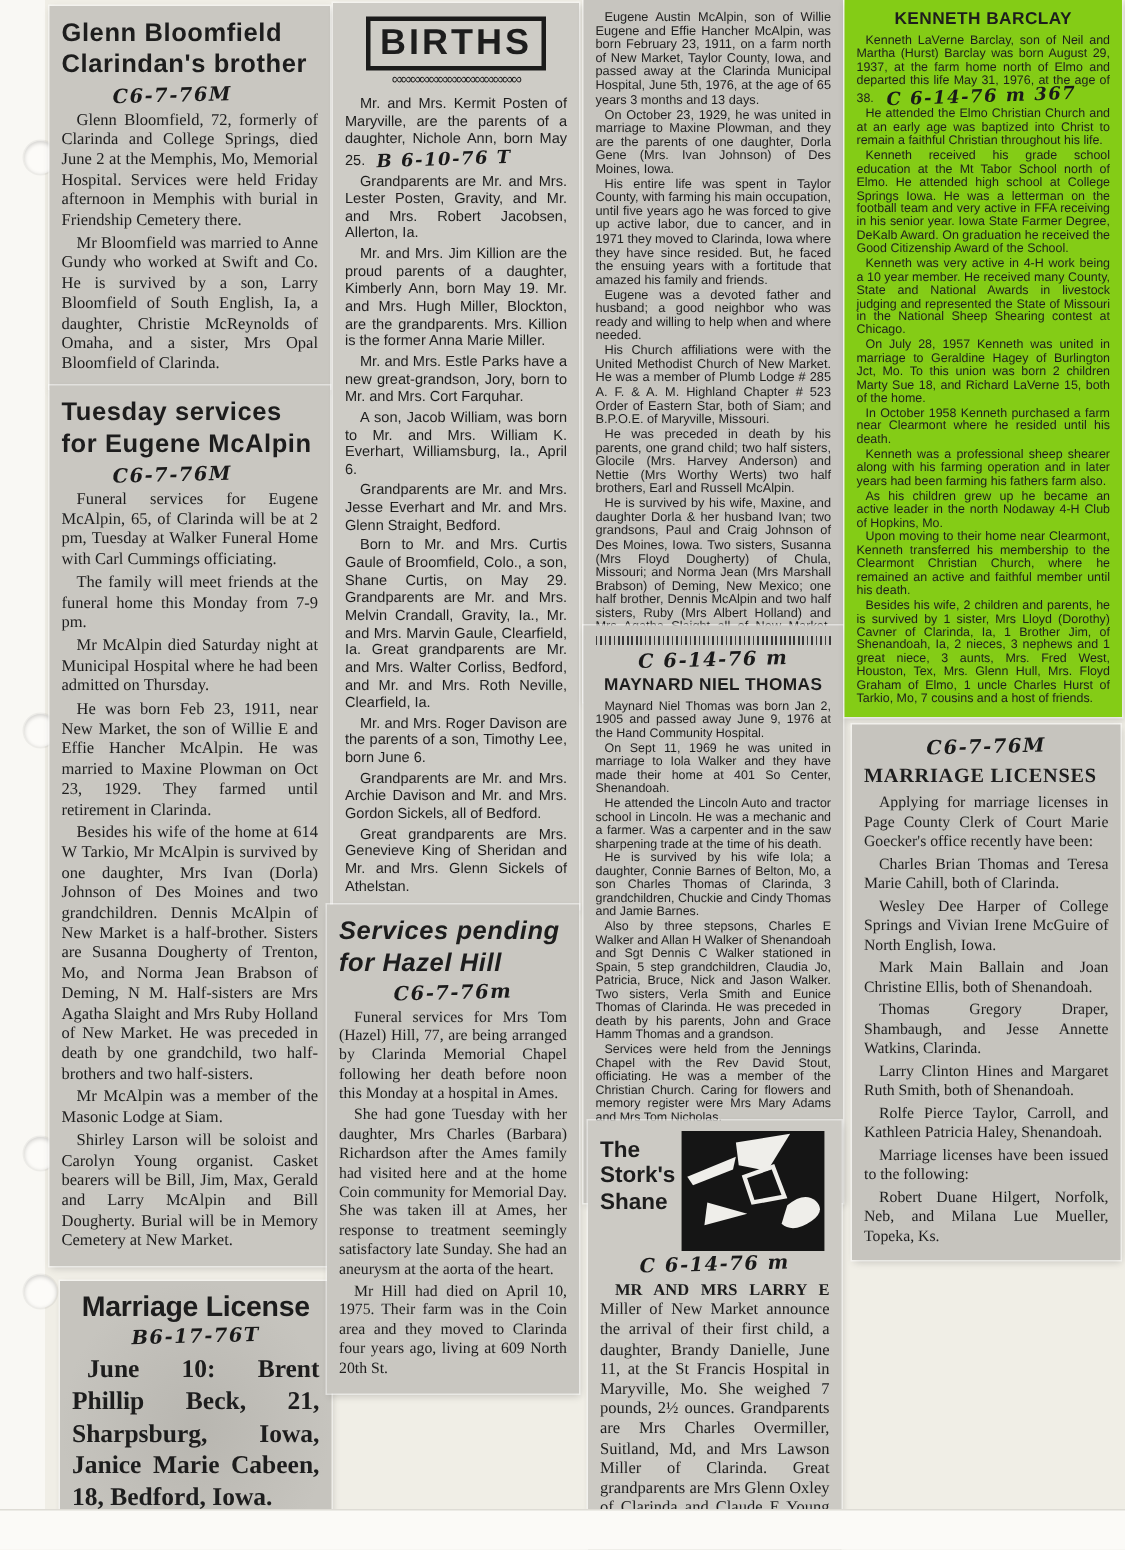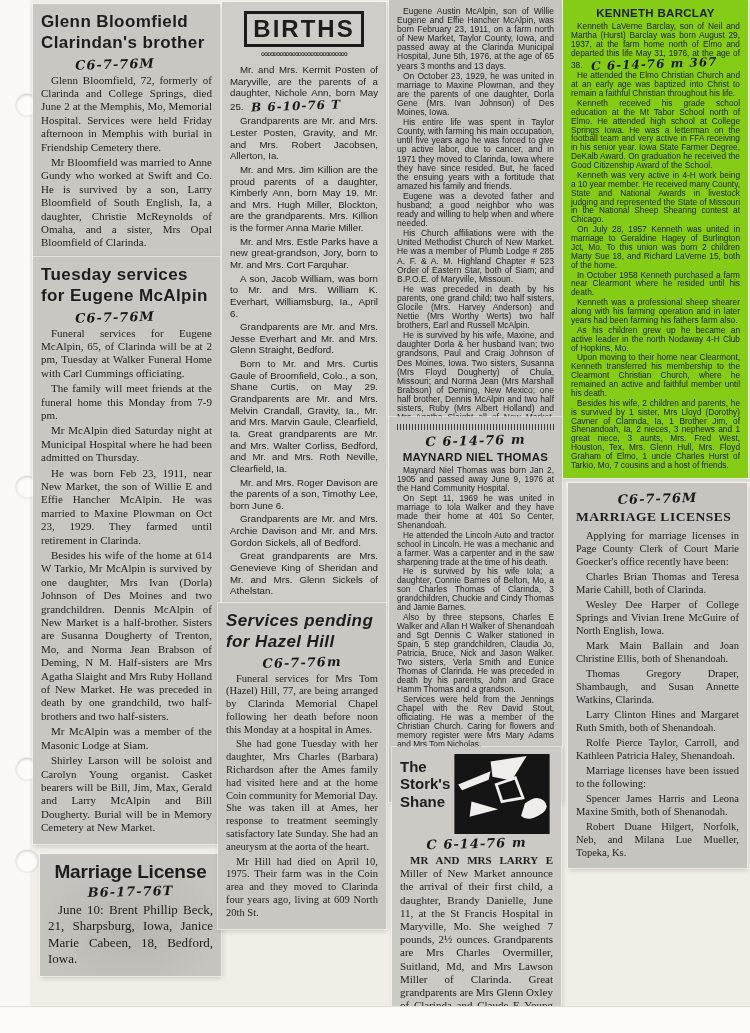--- a/index.html
+++ b/index.html
@@ -37,21 +37,21 @@
   .h-caps-serif{font-family:"Liberation Serif",serif;font-weight:bold;font-size:13.5px;
         margin:0 0 4px;letter-spacing:.5px;}
 
   
   .c-glenn{left:33px;top:4px;width:187px;}
   .c-glenn .body{font-size:11px;line-height:1.22;}
   .c-tuesday{left:33px;top:257px;width:187px;}
   .c-tuesday .body{font-size:11px;line-height:1.22;}
   .c-mlicense{left:40px;top:854px;width:181px;
         background:radial-gradient(ellipse at 50% 60%,#b8b6b0 0%,#c6c4be 70%);}
-  .c-mlicense .body{font-size:13px;line-height:1.25;}
+  .c-mlicense .body{font-size:17px;line-height:1.25;font-weight:bold;}
 
   
   .c-births{left:222px;top:2px;width:164px;background:#ceccc6;}
   .c-births .body{font-size:9.7px;line-height:1.2;}
   .births-box{font-family:"Liberation Sans",sans-serif;font-weight:bold;font-size:24px;
         text-align:center;border:3px solid #1b1b1b;margin:2px 14px 2px;padding:1px 0;
         letter-spacing:2px;}
   .chain{text-align:center;font-size:10px;letter-spacing:-1px;color:#1b1b1b;
         margin:0 0 5px;line-height:1;}
   .c-hazel{left:218px;top:603px;width:168px;}
@@ -229,23 +229,22 @@
   </article>
 
   <article class="clip c-mlicenses f-serif">
     <div class="hand center">C6-7-76M</div>
     <h2 class="h-caps-serif">MARRIAGE LICENSES</h2>
     <div class="body">
         <p class="para">Applying for marriage licenses in Page County Clerk of Court Marie Goecker's office recently have been:</p>
         <p class="para">Charles Brian Thomas and Teresa Marie Cahill, both of Clarinda.</p>
         <p class="para">Wesley Dee Harper of College Springs and Vivian Irene McGuire of North English, Iowa.</p>
         <p class="para">Mark Main Ballain and Joan Christine Ellis, both of Shenandoah.</p>
-        <p class="para">Thomas Gregory Draper, Shambaugh, and Susan Annette Watkins, Clarinda.</p>
+        <p class="para">Thomas Gregory Draper, Shambaugh, and Jesse Annette Watkins, Clarinda.</p>
         <p class="para">Larry Clinton Hines and Margaret Ruth Smith, both of Shenandoah.</p>
         <p class="para">Rolfe Pierce Taylor, Carroll, and Kathleen Patricia Haley, Shenandoah.</p>
         <p class="para">Marriage licenses have been issued to the following:</p>
-        <p class="para">Spencer James Harris and Leona Maxine Smith, both of Shenanodah.</p>
         <p class="para">Robert Duane Hilgert, Norfolk, Neb, and Milana Lue Mueller, Topeka, Ks.</p>
       </div>
   </article>
 
   <div class="bottom-strip"></div>
 </div>
 
 </body></html>

